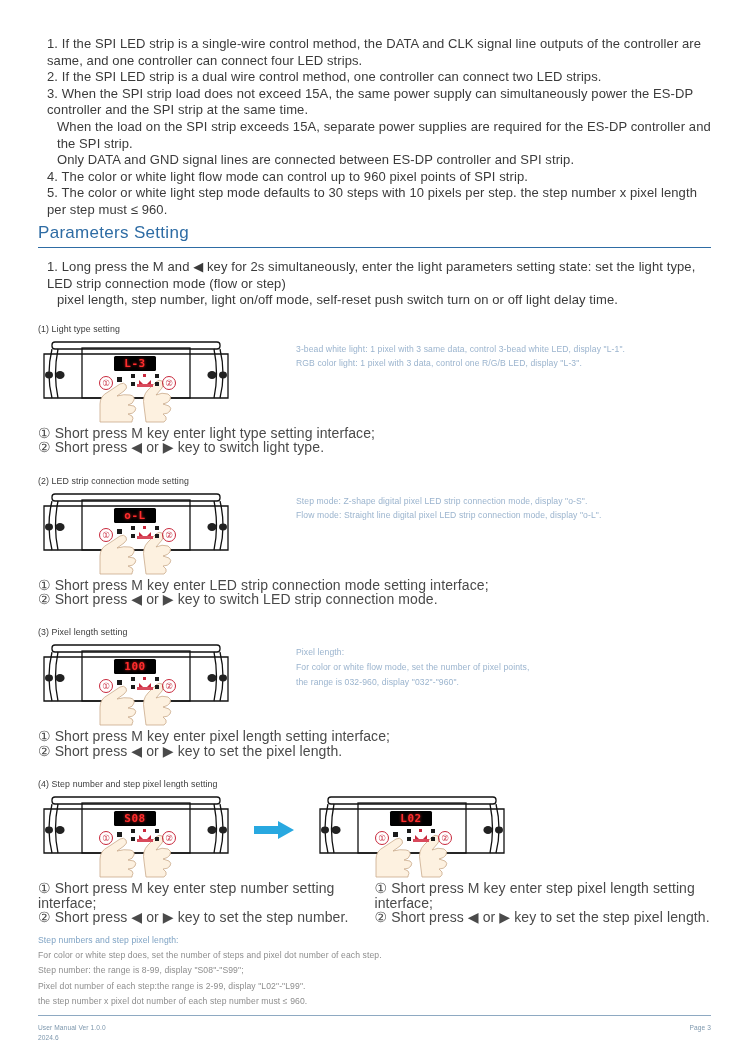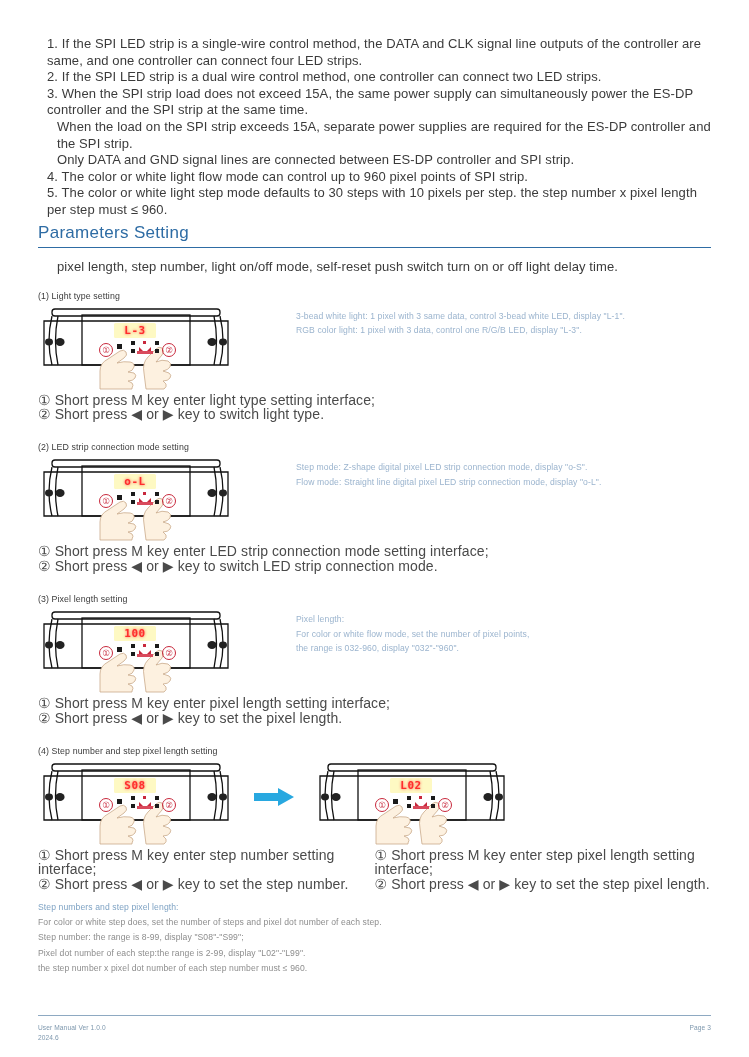--- a/index.html
+++ b/index.html
@@ -38,21 +38,21 @@
   .row { display: flex; align-items: flex-start; }
   .row .desc { padding-left: 62px; padding-top: 8px; }
 
   
   .device { position: relative; width: 196px; height: 92px; flex: 0 0 196px; }
   .device svg { position: absolute; inset: 0; }
 
   .screen {
     position: absolute; left: 76px; top: 22px;
     width: 42px; height: 15px;
-    background: #fef9c3;
+    background: #000000;
     border-radius: 1.5px;
     display: flex; align-items: center; justify-content: center;
   }
   .screen span {
     font-family: "DejaVu Sans Mono", monospace;
     font-size: 11px; font-weight: bold;
     color: #ff2d2d; letter-spacing: .6px;
     text-shadow: 0 0 3px rgba(255,40,40,.8);
     line-height: 1;
   }
@@ -95,20 +95,21 @@
     <div class="t-body indent1">3. When the SPI strip load does not exceed 15A, the same power supply can simultaneously power the ES-DP controller and the SPI strip at the same time.</div>
     <div class="t-body indent2">When the load on the SPI strip exceeds 15A, separate power supplies are required for the ES-DP controller and the SPI strip.</div>
     <div class="t-body indent2">Only DATA and GND signal lines are connected between ES-DP controller and SPI strip.</div>
     <div class="t-body indent1">4. The color or white light flow mode can control up to 960 pixel points of SPI strip.</div>
     <div class="t-body indent1">5. The color or white light step mode defaults to 30 steps with 10 pixels per step. the step number x pixel length per step must ≤ 960.</div>
   </div>
 
   <div class="sec-head">Parameters Setting</div>
   <div class="sec-rule"></div>
 
+  <div class="t-body indent1">1. Long press the M and ◀ key for 2s simultaneously, enter the light parameters setting state: set the light type, LED strip connection mode (flow or step)</div>
   <div class="t-body indent2">pixel length, step number, light on/off mode, self-reset push switch turn on or off light delay time.</div>
 
   <div class="gap-m"></div>
 
   <div class="sub-head">(1) Light type setting</div>
   <div class="row">
     <div class="device">
       <svg viewBox="0 0 196 92" width="196" height="92">
         <g fill="none" stroke="#111" stroke-width="1.3">
           <rect x="14" y="8" width="168" height="7" rx="3"></rect>

